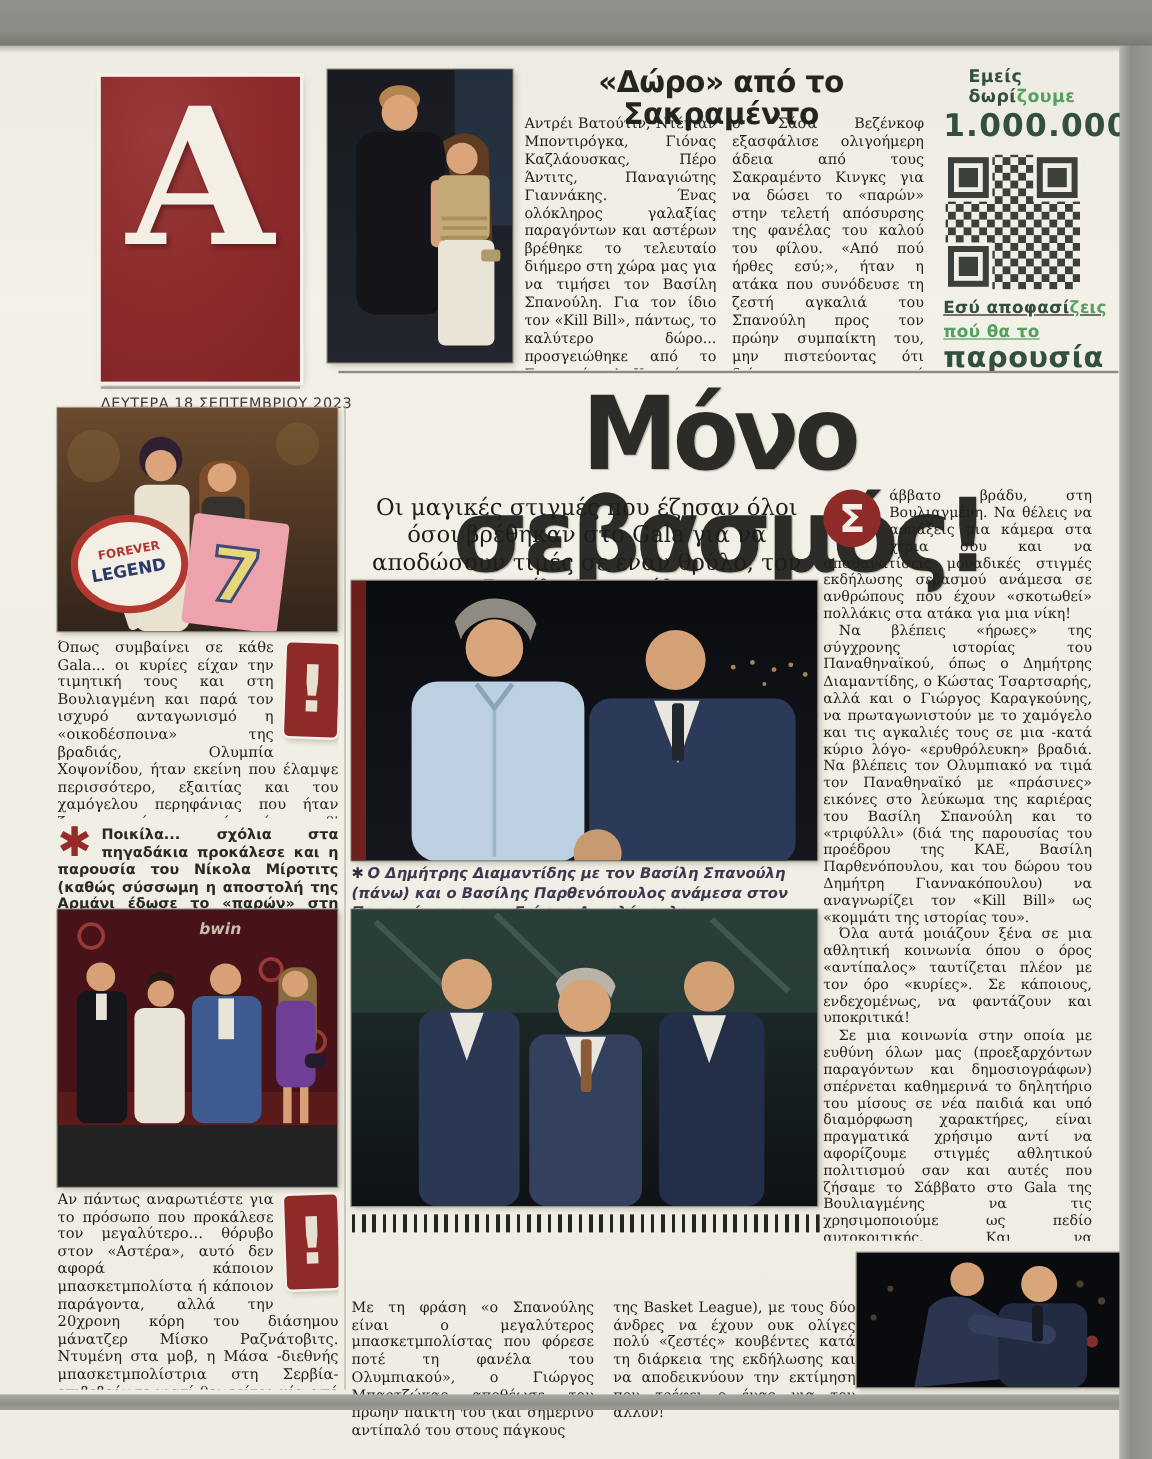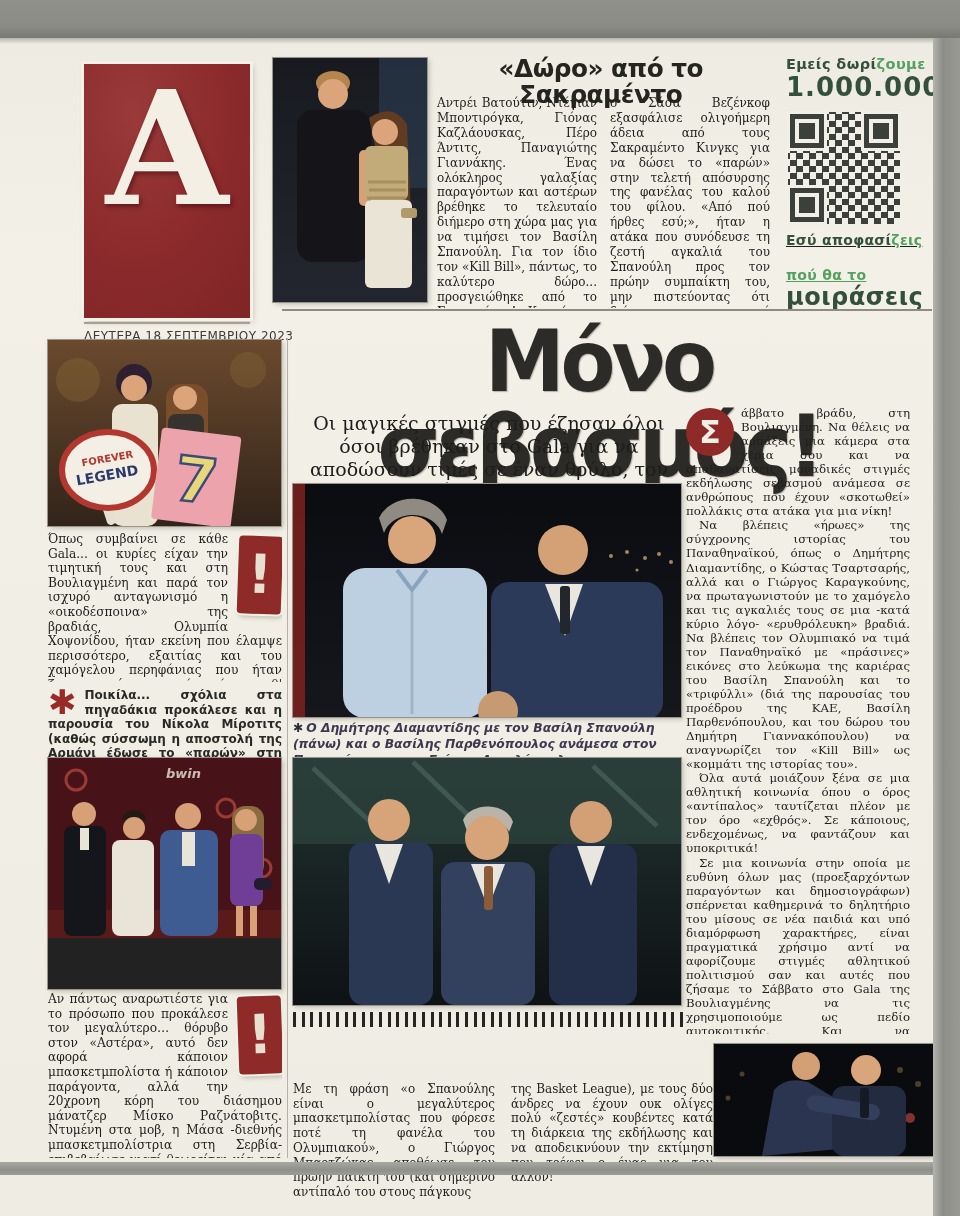--- a/index.html
+++ b/index.html
@@ -28,21 +28,21 @@
   
   .photo{background:#222;box-shadow:0 0 0 1px #99958a,2px 2px 5px rgba(90,85,70,.35);}
   .photo svg{display:block;}
   
   .t-head{left:435px;top:56px;width:335px;text-align:center;
         font:bold 25px/1.05 "DejaVu Sans","Liberation Sans",sans-serif;color:#25241f;
         letter-spacing:-.5px;transform:scaleX(.99);transform-origin:left;}
   .t-cols{left:437px;top:96px;width:333px;height:212px;display:flex;gap:13px;overflow:hidden;}
   .t-col{width:160px;font-size:12px;line-height:14.9px;text-align:justify;color:#211f1b;}
   .promo{left:786px;top:56px;width:147px;}
-  .promo .l1{font:bold 14.5px/1.2 "DejaVu Sans","Liberation Sans",sans-serif;letter-spacing:.4px;}
+  .promo .l1{font:bold 14.5px/1.2 "DejaVu Sans","Liberation Sans",sans-serif;letter-spacing:.4px;margin-left:21px;}
   .promo .amount{font:bold 26px/1.1 "DejaVu Sans","Liberation Sans",sans-serif;letter-spacing:1px;}
   .promo .l2{font:bold 14px/1.25 "DejaVu Sans","Liberation Sans",sans-serif;letter-spacing:.3px;margin-top:8px;text-decoration:underline;}
   .promo .l4{font:bold 24px/1.05 "DejaVu Sans","Liberation Sans",sans-serif;letter-spacing:.5px;}
   .pd{color:#33503c}.pg{color:#54a05f}
   .qr{position:relative;width:112px;height:112px;margin:10px 0 8px 2px;background:
       conic-gradient(#3c403a 25%,transparent 0 50%,#3c403a 0 75%,transparent 0) 2px 2px/13px 13px,
       #f2efe6;}
   .qr .f{position:absolute;width:24px;height:24px;border:5px solid #3c403a;background:#f2efe6;box-shadow:0 0 0 3px #f2efe6;}
   .qr .f:after{content:"";position:absolute;inset:4px;background:#3c403a;}
   .f.tl{left:2px;top:2px}.f.tr{right:2px;top:2px}.f.bl{left:2px;bottom:2px}
@@ -127,33 +127,33 @@
 
   <div class="abs promo">
     <div class="l1"><span class="pd">Εμείς δωρί</span><span class="pg">ζουμε</span></div>
     <div class="amount pd"><span>1.000.000</span><span style="font-size:18px;">€</span></div>
     <div class="qr">
       <div class="f tl"></div>
       <div class="f tr"></div>
       <div class="f bl"></div>
     </div>
     <div class="l2"><span class="pd">Εσύ αποφασί</span><span class="pg">ζεις</span></div>
-    <div class="l2 pg" style="margin-top:18px;">πού θα το</div>
-    <div class="l4 pd">μοιράσεις</div>
+    <div class="l2 pg" style="margin-top:2px;">πού θα το</div>
+    <div class="l4 pd">παρουσία</div>
   </div>
 
   <div class="abs hrule"></div>
 
   <div class="abs m-head">Μόνο σεβασμός!</div>
   <div class="abs subhead">Οι μαγικές στιγμές που έζησαν όλοι όσοι βρέθηκαν στο Gala για να αποδώσουν τιμές σε έναν θρύλο, τον Βασίλη Σπανούλη</div>
 
   <div class="abs r-col">
     <p><span class="dropcap">Σ</span><span>άββατο βράδυ, στη Βουλιαγμένη. Να θέλεις να αρπάξεις μια κάμερα στα χέρια σου και να απαθανατίσεις μοναδικές στιγμές εκδήλωσης σεβασμού ανάμεσα σε ανθρώπους που έχουν «σκοτωθεί» πολλάκις στα ατάκα για μια νίκη!</span></p>
     <p>Να βλέπεις «ήρωες» της σύγχρονης ιστορίας του Παναθηναϊκού, όπως ο Δημήτρης Διαμαντίδης, ο Κώστας Τσαρτσαρής, αλλά και ο Γιώργος Καραγκούνης, να πρωταγωνιστούν με το χαμόγελο και τις αγκαλιές τους σε μια -κατά κύριο λόγο- «ερυθρόλευκη» βραδιά. Να βλέπεις τον Ολυμπιακό να τιμά τον Παναθηναϊκό με «πράσινες» εικόνες στο λεύκωμα της καριέρας του Βασίλη Σπανούλη και το «τριφύλλι» (διά της παρουσίας του προέδρου της ΚΑΕ, Βασίλη Παρθενόπουλου, και του δώρου του Δημήτρη Γιαννακόπουλου) να αναγνωρίζει τον «Kill Bill» ως «κομμάτι της ιστορίας του».</p>
-    <p>Όλα αυτά μοιάζουν ξένα σε μια αθλητική κοινωνία όπου ο όρος «αντίπαλος» ταυτίζεται πλέον με τον όρο «εχθρός». Σε κάποιους, ενδεχομένως, να φαντάζουν και υποκριτικά!</p>
+    <p>Όλα αυτά μοιάζουν ξένα σε μια αθλητική κοινωνία όπου ο όρος «αντίπαλος» ταυτίζεται πλέον με τον όρο «κυρίες». Σε κάποιους, ενδεχομένως, να φαντάζουν και υποκριτικά!</p>
     <p>Σε μια κοινωνία στην οποία με ευθύνη όλων μας (προεξαρχόντων παραγόντων και δημοσιογράφων) σπέρνεται καθημερινά το δηλητήριο του μίσους σε νέα παιδιά και υπό διαμόρφωση χαρακτήρες, είναι πραγματικά χρήσιμο αντί να αφορίζουμε στιγμές αθλητικού πολιτισμού σαν και αυτές που ζήσαμε το Σάββατο στο Gala της Βουλιαγμένης να τις χρησιμοποιούμε ως πεδίο αυτοκριτικής. Και να αναρωτιόμαστε «γιατί, ρε γαμώτο, δεν μπορούμε να τις καθιερώσουμε ως κανόνα της κοινωνίας μας και να τις επιβάλουμε και εντός γηπέδων;»...</p>
   </div>
 
   <div class="abs vline"></div>
 
   <div class="abs photo" style="left:48px;top:340px;width:233px;height:186px;">
     <svg width="233" height="186" viewBox="0 0 233 186">
       <defs>
           <linearGradient id="gB" x1="0" y1="0" x2="0" y2="1">
         <stop offset="0" stop-color="#6b4a2e"></stop>

